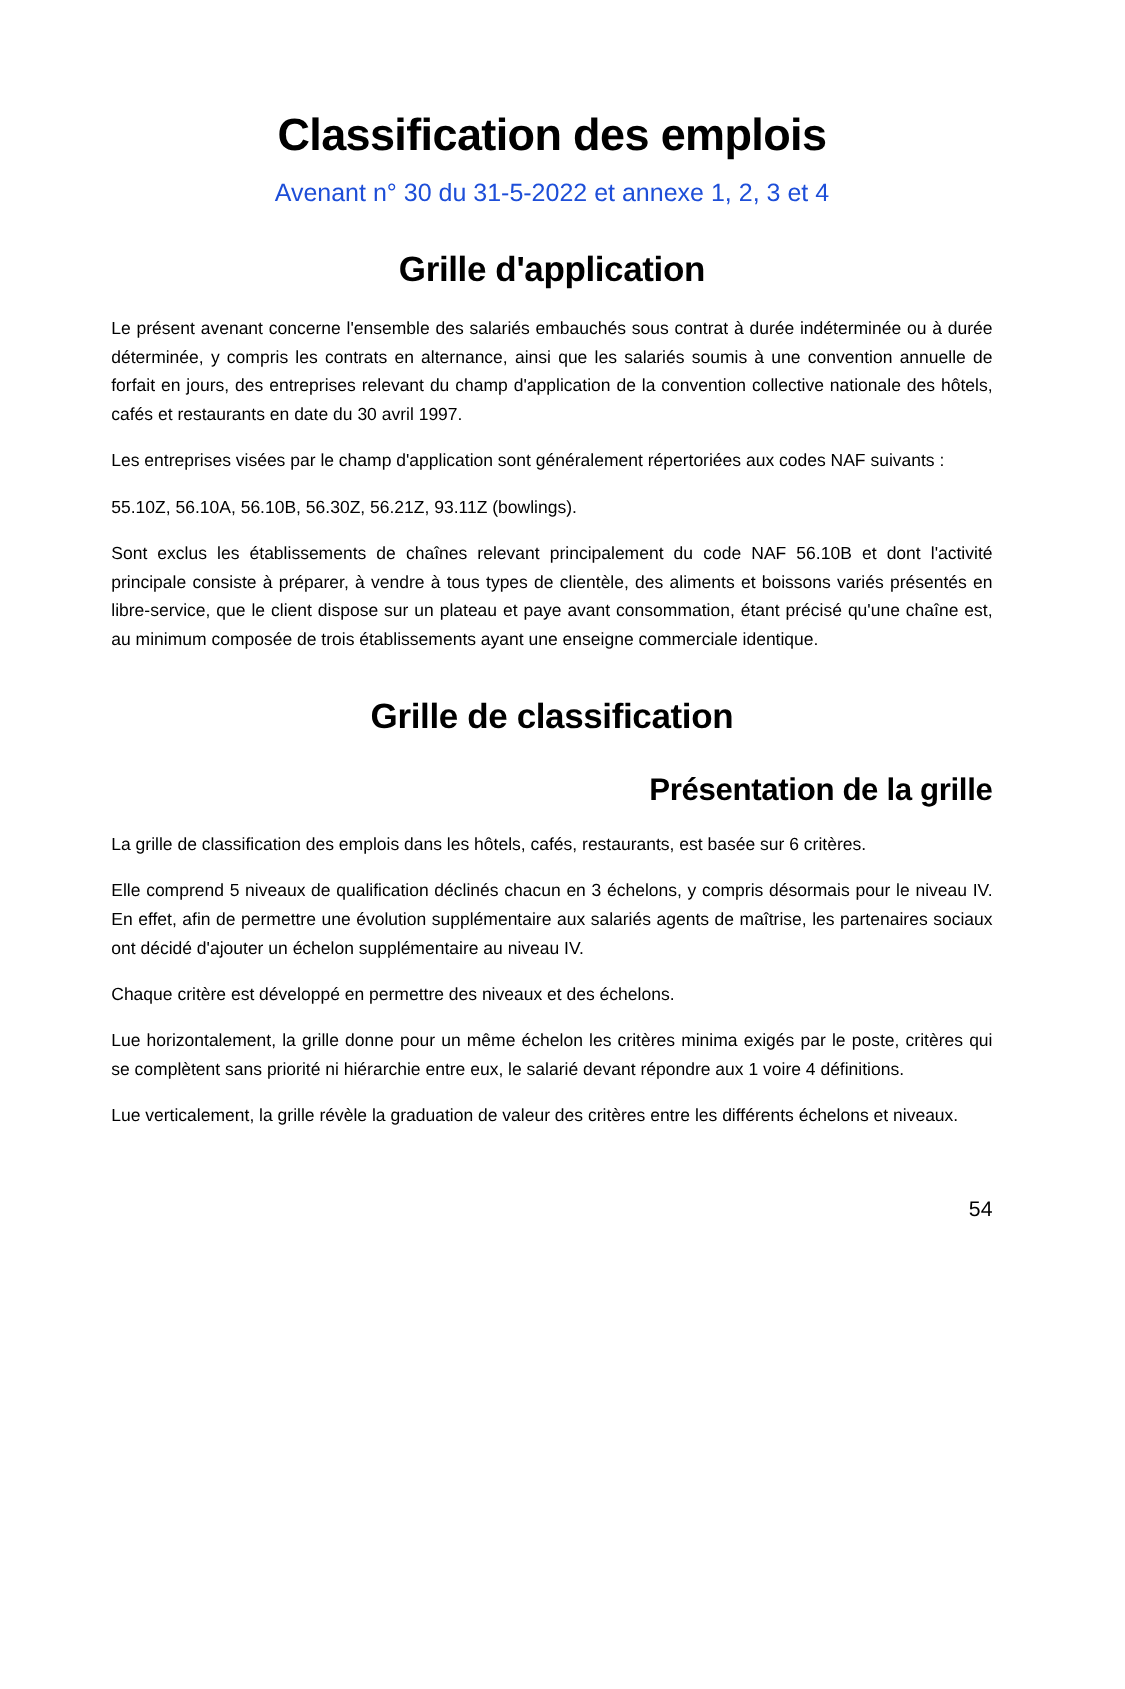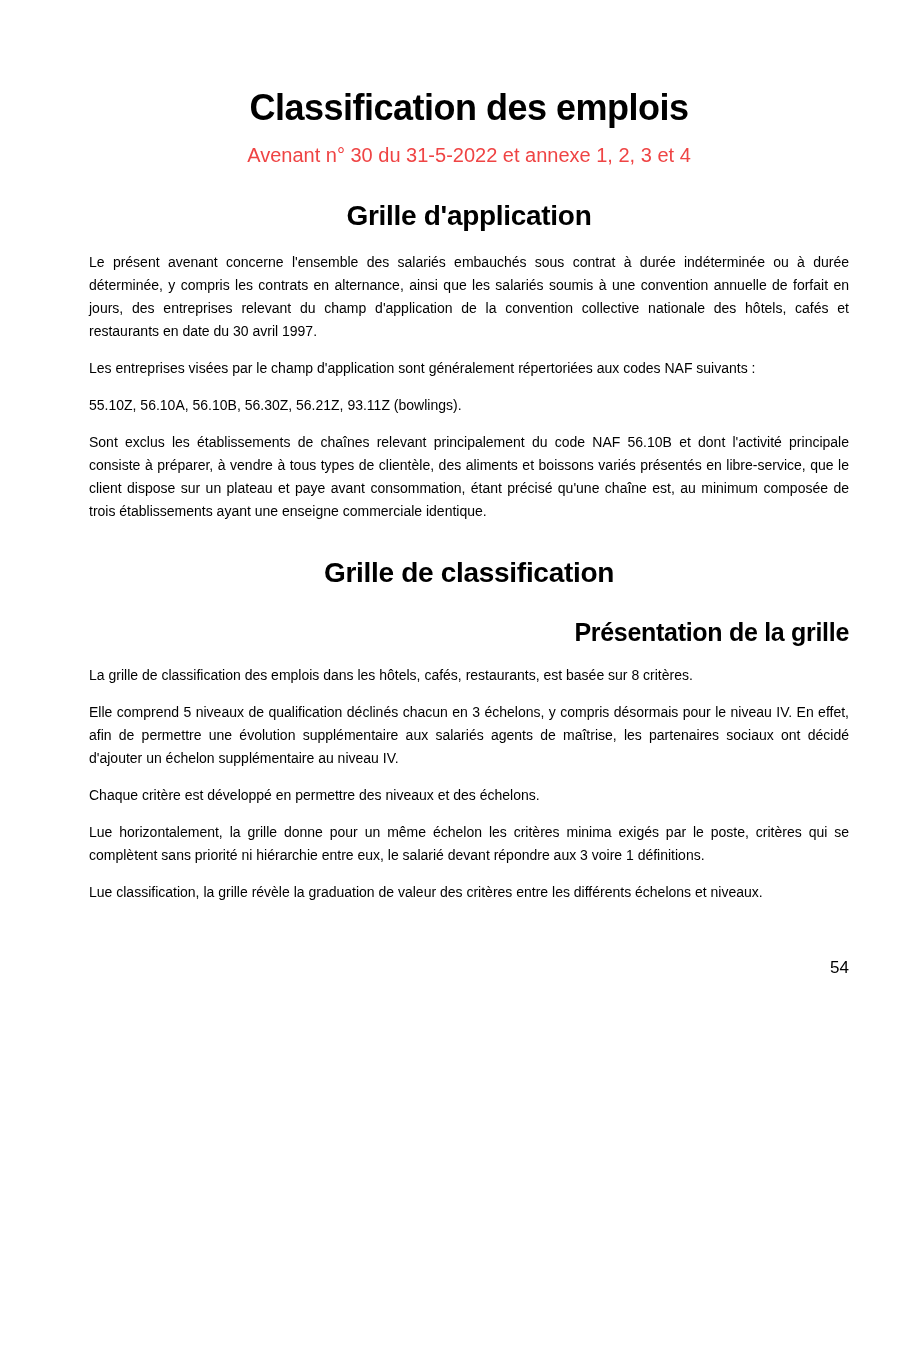--- a/index.html
+++ b/index.html
@@ -13,21 +13,21 @@
     height: 1351px;
     overflow: hidden;
     font-family: "Liberation Sans", sans-serif;
     color: #000000;
     -webkit-font-smoothing: antialiased;
   }
   .page {
     box-sizing: border-box;
     width: 900px;
     height: 978px;
-    padding: 86px 51px 0 89px;
+    padding: 86px 106px 0 89px;
     background: #ffffff;
   }
   .page-title {
     margin: 0;
     font-size: 36px;
     line-height: 44px;
     font-weight: bold;
     text-align: center;
     letter-spacing: -0.5px;
   }
@@ -72,42 +72,42 @@
     text-align: right;
   }
 </style>
 </head>
 <body>
 
 <div class="page" style="background: rgb(255, 255, 255); color: rgb(0, 0, 0);">
 
   <h1 class="page-title">Classification des emplois</h1>
 
-  <div class="page-subtitle" style="color: #ef4444;">Avenant n° 30 du 31-5-2022 et annexe 1, 2, 3 et 4</div>
+  <div class="page-subtitle" style="color: #1d4ed8;">Avenant n° 30 du 31-5-2022 et annexe 1, 2, 3 et 4</div>
 
   <h2 class="section-heading">Grille d'application</h2>
 
   <p class="body-par">Le présent avenant concerne l'ensemble des salariés embauchés sous contrat à durée indéterminée ou à durée déterminée, y compris les contrats en alternance, ainsi que les salariés soumis à une convention annuelle de forfait en jours, des entreprises relevant du champ d'application de la convention collective nationale des hôtels, cafés et restaurants en date du 30 avril 1997.</p>
 
   <p class="body-par">Les entreprises visées par le champ d'application sont généralement répertoriées aux codes NAF suivants :</p>
 
   <p class="body-par">55.10Z, 56.10A, 56.10B, 56.30Z, 56.21Z, 93.11Z (bowlings).</p>
 
   <p class="body-par">Sont exclus les établissements de chaînes relevant principalement du code NAF 56.10B et dont l'activité principale consiste à préparer, à vendre à tous types de clientèle, des aliments et boissons variés présentés en libre-service, que le client dispose sur un plateau et paye avant consommation, étant précisé qu'une chaîne est, au minimum composée de trois établissements ayant une enseigne commerciale identique.</p>
 
   <h2 class="section-heading second">Grille de classification</h2>
 
   <h3 class="sub-heading">Présentation de la grille</h3>
 
-  <p class="body-par">La grille de classification des emplois dans les hôtels, cafés, restaurants, est basée sur 8 critères.</p>
+  <p class="body-par">La grille de classification des emplois dans les hôtels, cafés, restaurants, est basée sur 6 critères.</p>
 
   <p class="body-par">Elle comprend 5 niveaux de qualification déclinés chacun en 3 échelons, y compris désormais pour le niveau IV. En effet, afin de permettre une évolution supplémentaire aux salariés agents de maîtrise, les partenaires sociaux ont décidé d'ajouter un échelon supplémentaire au niveau IV.</p>
 
   <p class="body-par">Chaque critère est développé en permettre des niveaux et des échelons.</p>
 
-  <p class="body-par">Lue horizontalement, la grille donne pour un même échelon les critères minima exigés par le poste, critères qui se complètent sans priorité ni hiérarchie entre eux, le salarié devant répondre aux 3 voire 1 définitions.</p>
+  <p class="body-par">Lue horizontalement, la grille donne pour un même échelon les critères minima exigés par le poste, critères qui se complètent sans priorité ni hiérarchie entre eux, le salarié devant répondre aux 1 voire 4 définitions.</p>
 
-  <p class="body-par">Lue classification, la grille révèle la graduation de valeur des critères entre les différents échelons et niveaux.</p>
+  <p class="body-par">Lue verticalement, la grille révèle la graduation de valeur des critères entre les différents échelons et niveaux.</p>
 
 
   <div class="page-number">54</div>
 
 </div>
 
 </body></html>

